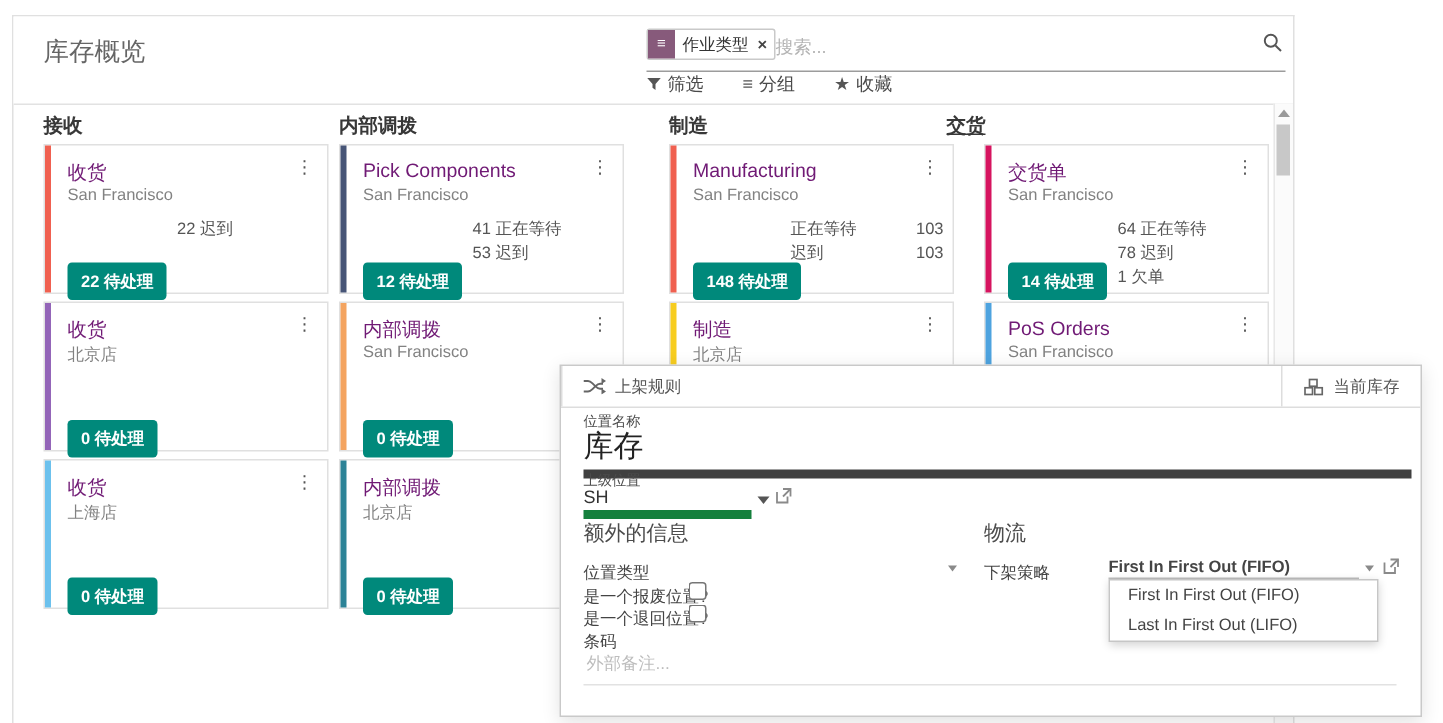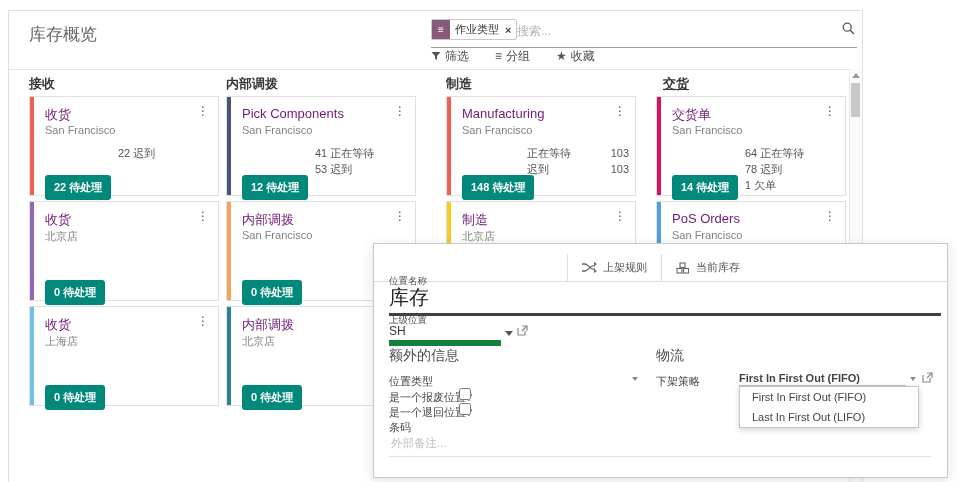--- a/index.html
+++ b/index.html
@@ -33,24 +33,24 @@
             background:#00897B;border:none;border-radius:3px;cursor:pointer;font-family:inherit;margin-top:32px;}
   .stats{position:absolute;left:88px;top:48px;right:6px;font-size:11px;color:#555;line-height:16px;}
   .split-row{display:flex;justify-content:space-between;}
   
   .sbar{position:absolute;right:0;top:58px;bottom:0;width:12px;background:#fbfbfb;border-left:1px solid #e8e8e8;}
   .sbar-up{position:absolute;left:2px;top:4px;width:0;height:0;border-left:4px solid transparent;border-right:4px solid transparent;border-bottom:5px solid #9a9a9a;}
   .sbar-thumb{position:absolute;left:1px;top:14px;width:9px;height:34px;background:#c8c8c8;}
   
   .panel{position:absolute;left:373px;top:243px;width:575px;height:235px;background:#fff;border:1px solid #c9c9c9;
          box-shadow:0 3px 12px rgba(0,0,0,.12);z-index:20;box-sizing:border-box;}
-  .p-topbar{position:absolute;left:0;top:10px;right:0;height:27px;border-bottom:1px solid #ddd;display:flex;justify-content:center;}
+  .p-topbar{position:absolute;left:0;top:0;right:0;height:27px;border-bottom:1px solid #ddd;display:flex;justify-content:space-between;}
   .p-act{display:flex;align-items:center;gap:6px;padding:0 14px;border-left:1px solid #ddd;font-size:11px;color:#555;cursor:pointer;}
   .tinylbl{position:absolute;font-size:9.5px;color:#4c4c4c;}
-  .bigname{position:absolute;left:15px;top:40px;width:552px;font-size:20px;color:#222;border-bottom:3px solid #404040;padding-bottom:2px;}
+  .bigname{position:absolute;left:15px;top:40px;width:552px;font-size:20px;color:#222;border-bottom:6px solid #404040;padding-bottom:2px;}
   .parentval{position:absolute;left:15px;top:80px;width:112px;font-size:12px;color:#333;border-bottom:6px solid #15803d;padding-bottom:2px;}
   .caret{width:0;height:0;border-left:4px solid transparent;border-right:4px solid transparent;border-top:5px solid #555;position:absolute;}
   .extlink{position:absolute;}
   .sec{position:absolute;font-size:14px;color:#4c4c4c;}
   .flabel{position:absolute;font-size:11px;color:#444;}
   .fval{position:absolute;font-size:11px;color:#444;border-bottom:1px solid #bdbdbd;padding-bottom:1px;}
   .chk{position:absolute;width:12px;height:12px;margin:0;}
   .dd{position:absolute;left:365px;top:142px;width:178px;background:#fff;border:1px solid #c6c6c6;
       box-shadow:0 2px 6px rgba(0,0,0,.18);z-index:5;}
   .dd-item{font-size:11px;color:#444;padding:4px 12px;cursor:pointer;}
@@ -100,21 +100,21 @@
         <div class="frbtn">
           <span class="fr-ic">★</span>
           <span>收藏</span>
         </div>
       </div>
     </div>
 
     <div class="col-title" style="left:20px;">接收</div>
     <div class="col-title" style="left:217px;">内部调拨</div>
     <div class="col-title" style="left:437px;">制造</div>
-    <div class="col-title" style="left:654px;text-decoration:underline;">交货</div>
+    <div class="col-title" style="left:622px;text-decoration:underline;">交货</div>
 
     <div class="card" style="left:20px;top:85px;">
       <div class="accent" style="background: rgb(240, 96, 80);"></div>
       <div class="card-title">收货</div>
       <div class="card-sub">San Francisco</div>
       <div class="kebab">⋮</div>
       <button class="todo-btn">22 待处理</button>
       <div class="stats">
         <div>22 迟到</div>
       </div>

